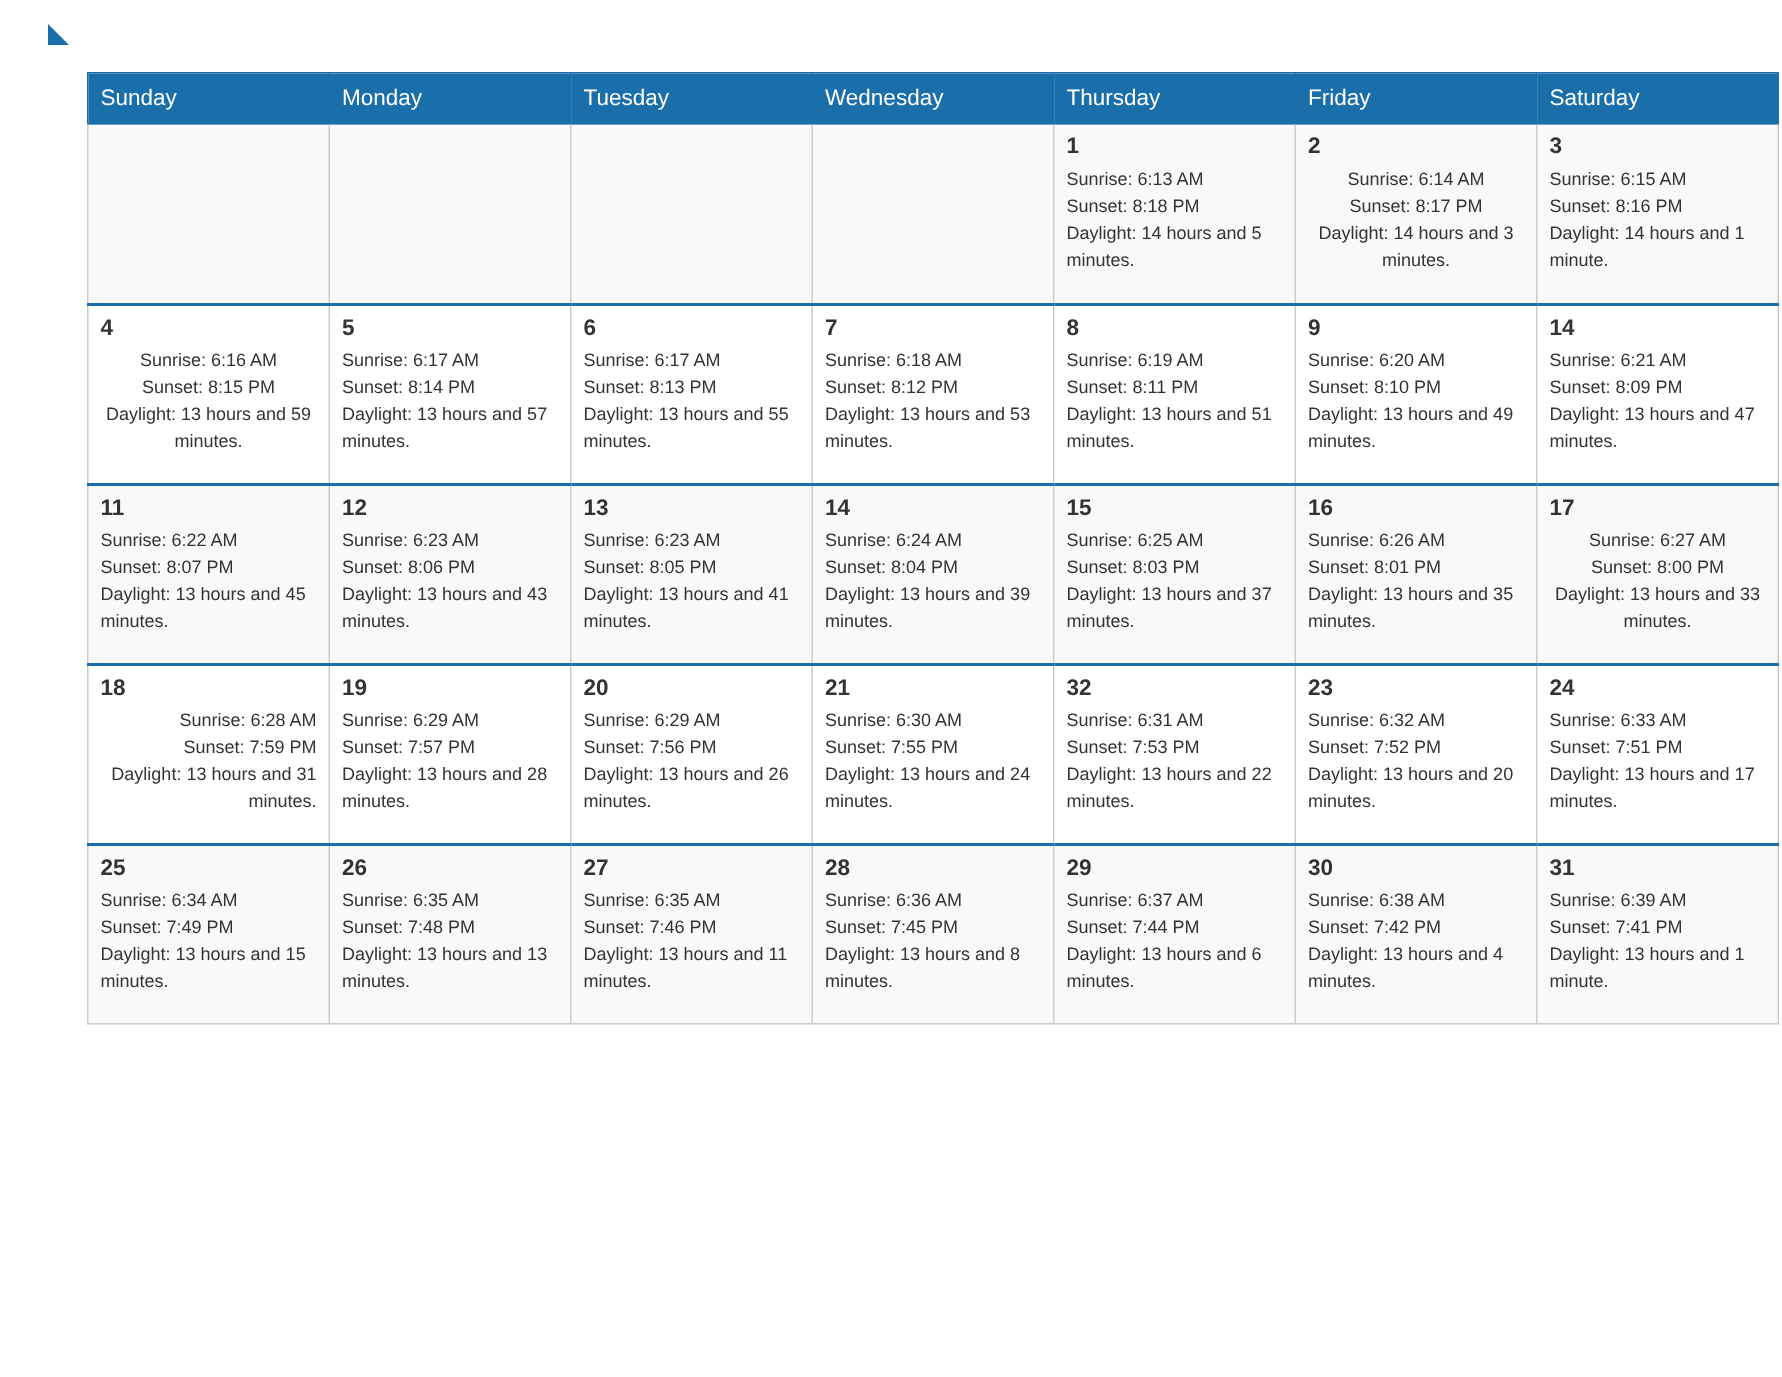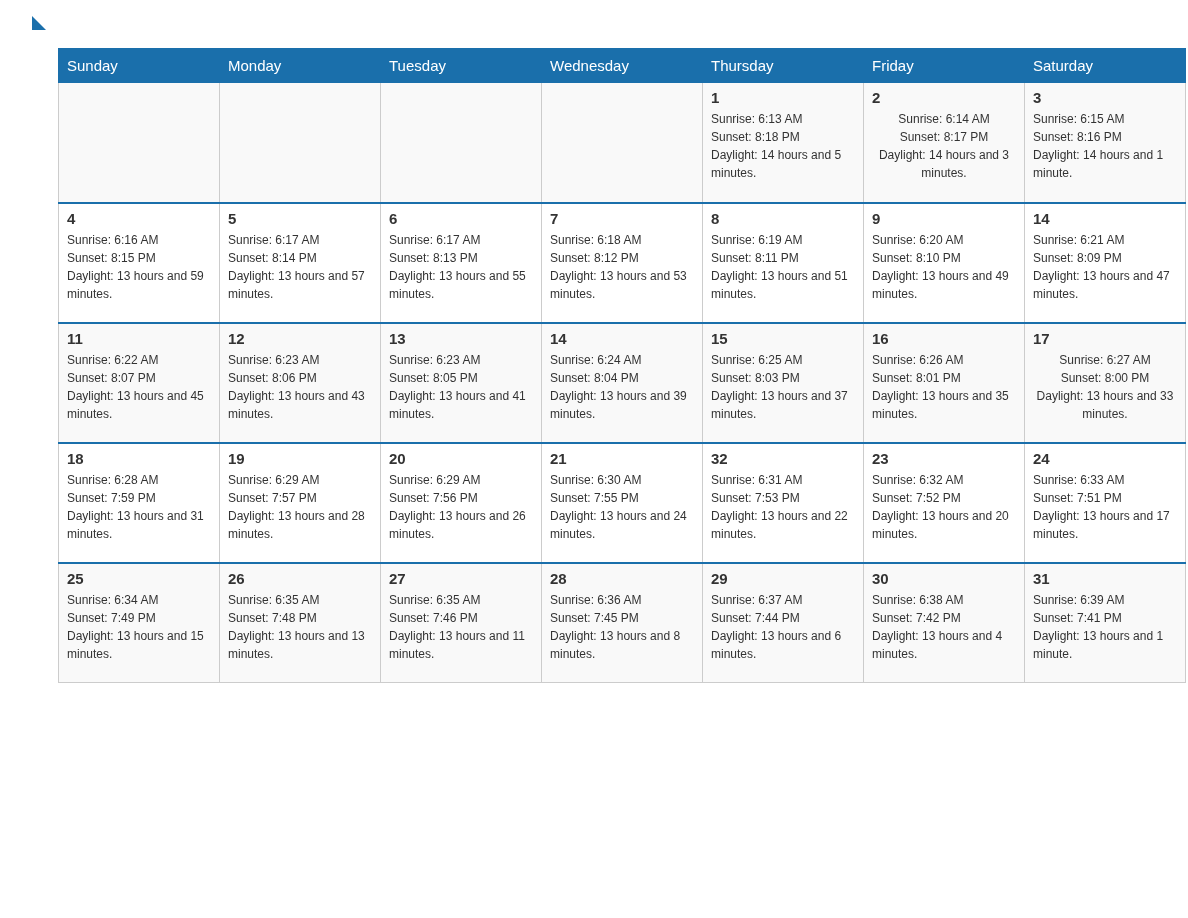--- a/index.html
+++ b/index.html
@@ -162,21 +162,21 @@
         <td>
           <span class="day-num">3</span>
           <div class="day-info" style="white-space: pre-line;">Sunrise: 6:15 AM
 Sunset: 8:16 PM
 Daylight: 14 hours and 1 minute.</div>
         </td>
       </tr>
       <tr class="row-divider">
         <td>
           <span class="day-num">4</span>
-          <div class="day-info" style="white-space: pre-line;">Sunrise: 6:16 AM
+          <div class="day-info" style="white-space: pre-line; text-align: center;">Sunrise: 6:16 AM
 Sunset: 8:15 PM
 Daylight: 13 hours and 59 minutes.</div>
         </td>
         <td>
           <span class="day-num">5</span>
           <div class="day-info" style="white-space: pre-line;">Sunrise: 6:17 AM
 Sunset: 8:14 PM
 Daylight: 13 hours and 57 minutes.</div>
         </td>
         <td>
@@ -250,21 +250,21 @@
         <td>
           <span class="day-num">17</span>
           <div class="day-info" style="white-space: pre-line; text-align: center;">Sunrise: 6:27 AM
 Sunset: 8:00 PM
 Daylight: 13 hours and 33 minutes.</div>
         </td>
       </tr>
       <tr class="row-divider">
         <td>
           <span class="day-num">18</span>
-          <div class="day-info" style="white-space: pre-line;">Sunrise: 6:28 AM
+          <div class="day-info" style="white-space: pre-line; text-align: right;">Sunrise: 6:28 AM
 Sunset: 7:59 PM
 Daylight: 13 hours and 31 minutes.</div>
         </td>
         <td>
           <span class="day-num">19</span>
           <div class="day-info" style="white-space: pre-line;">Sunrise: 6:29 AM
 Sunset: 7:57 PM
 Daylight: 13 hours and 28 minutes.</div>
         </td>
         <td>

